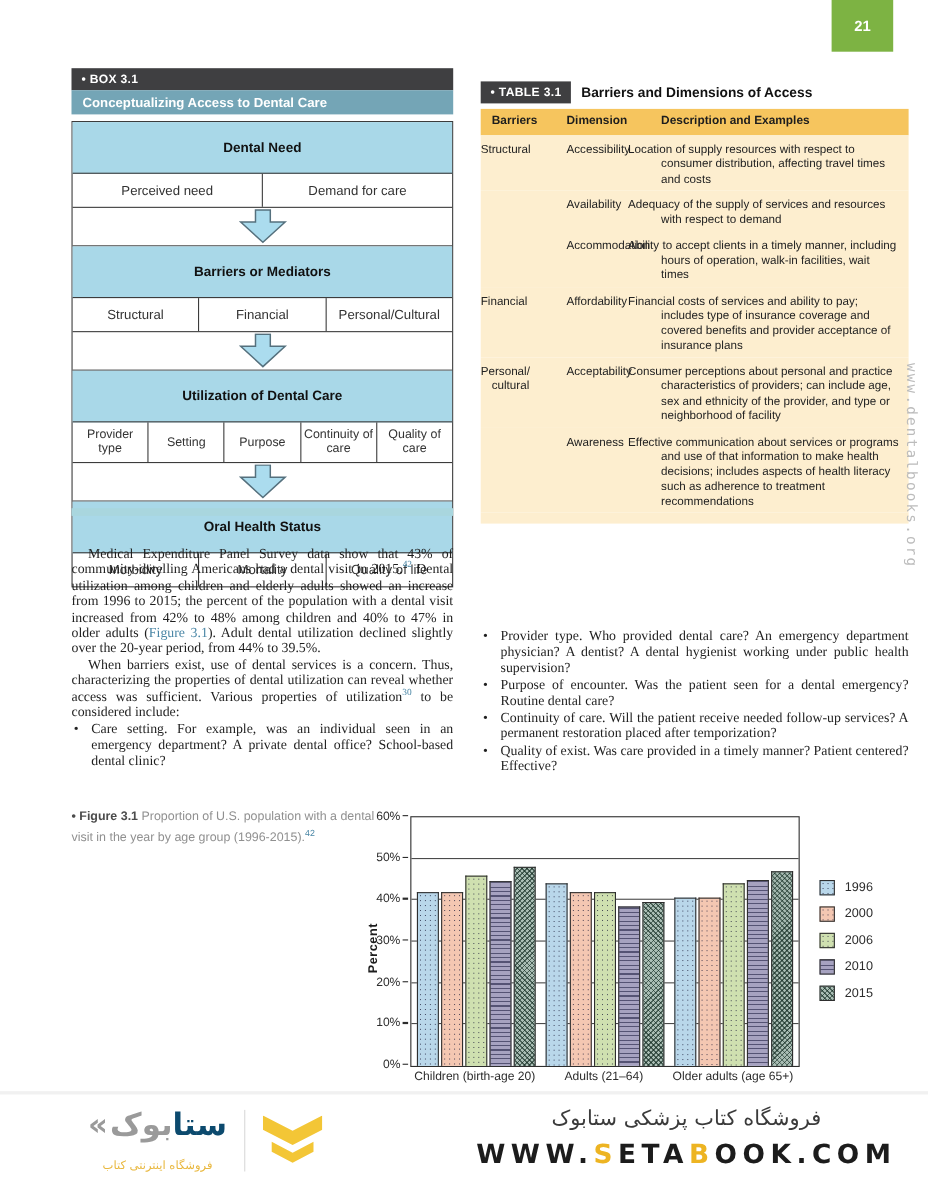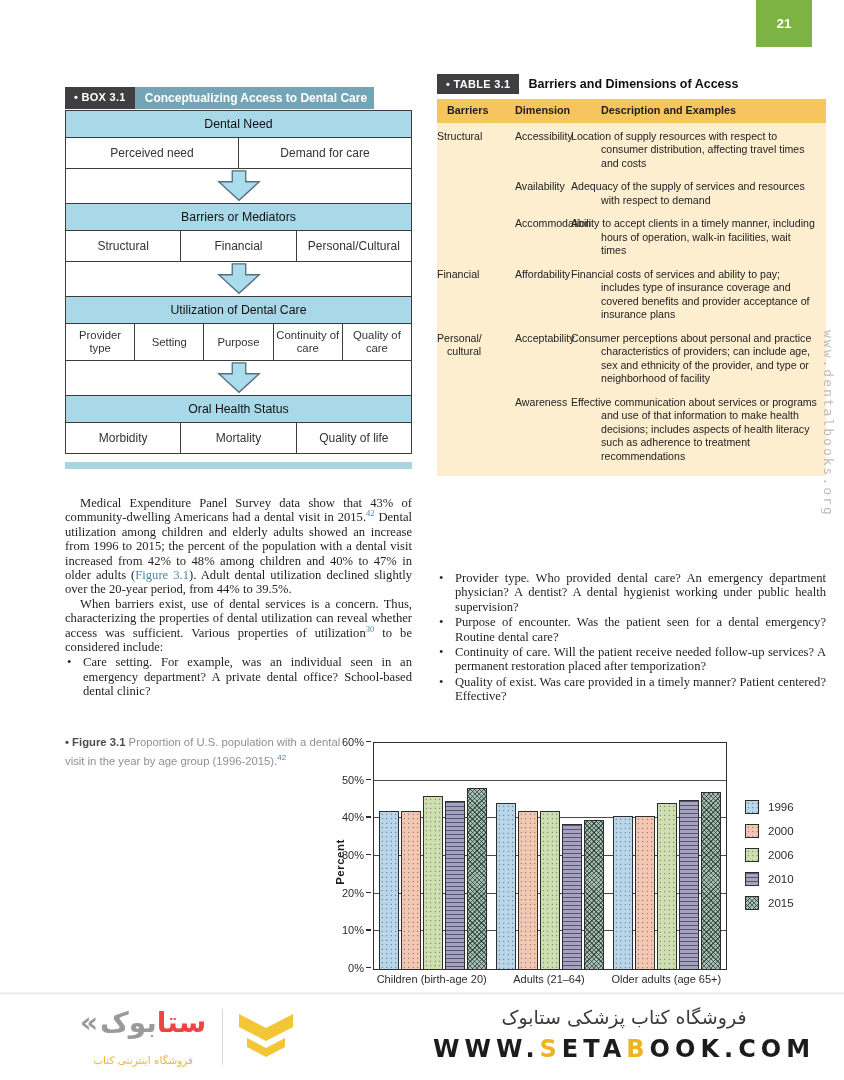--- a/index.html
+++ b/index.html
@@ -9,30 +9,30 @@
   
   .running-head{position:absolute;top:21px;left:0;right:99px;text-align:right;
     font-size:11.5px;letter-spacing:1px;color:#2f2f2f;}
   .running-head .chap{margin-right:18px;}
   .pagenum-box{position:absolute;left:756px;top:0;width:56px;height:47px;background:#7db343;
     color:#fff;font-weight:bold;font-size:13.5px;display:flex;align-items:center;justify-content:center;}
 
   
   .chip{background:#3f3f41;color:#fff;font-weight:bold;font-size:11px;padding:4px 9px;
     letter-spacing:.3px;white-space:nowrap;}
-  .box-head{position:absolute;left:65px;top:87px;width:309px;display:flex;}
+  .box-head{position:absolute;left:65px;top:62px;width:347px;display:flex;flex-direction:column;}
   .box-title{flex:1;background:#74a5b6;color:#fff;font-weight:bold;font-size:12px;
     padding:4px 4px 4px 10px;white-space:nowrap;}
   .table-head{position:absolute;left:437px;top:74px;width:389px;display:flex;align-items:center;}
   .table-title{font-weight:bold;font-size:12.5px;color:#111;margin-left:9px;white-space:nowrap;}
 
   
   .flowchart{position:absolute;left:65px;top:110px;width:345px;border:1.5px solid #3c3c3c;background:#fff;}
-  .fc-header{background:#a9d8e8;text-align:center;font-weight:normal;font-size:12.3px;color:#111;
-    padding:6px 2px;border-bottom:1px solid #3c3c3c;}
+  .fc-header{background:#a9d8e8;text-align:center;font-weight:bold;font-size:12.3px;color:#111;
+    padding:16px 2px;border-bottom:1px solid #3c3c3c;}
   .fc-cells{display:flex;border-bottom:1px solid #3c3c3c;}
   .fc-cells>div{flex:1;text-align:center;font-size:12px;color:#333;padding:8px 2px;
     border-right:1px solid #3c3c3c;display:flex;align-items:center;justify-content:center;}
   .fc-cells.fc-5>div{font-size:11.3px;line-height:13px;padding:5px 1px;}
   .fc-cells>div:last-child{border-right:none;}
   .fc-cells.fc-last{border-bottom:none;}
   .fc-arrow{height:34px;border-bottom:1px solid #3c3c3c;display:flex;align-items:center;justify-content:center;}
 
   .sep-teal{position:absolute;left:65px;top:462px;width:347px;height:7px;background:#a9d6de;}
 
@@ -98,21 +98,21 @@
   .watermark{position:absolute;top:330px;right:8px;writing-mode:vertical-rl;
     font-family:"DejaVu Sans Mono",monospace;font-size:13px;letter-spacing:2px;color:#bcbcbc;}
 
   
   .footer-rule{position:absolute;top:992px;left:0;width:844px;height:3px;background:#f1f1f1;}
   .footer-left{position:absolute;left:80px;top:1008px;display:flex;align-items:center;
     font-family:"DejaVu Sans",sans-serif;}
   .brand-block{display:flex;flex-direction:column;align-items:center;}
   .brand-word{display:flex;align-items:center;font-size:28px;font-weight:bold;line-height:30px;}
   .brand-guillemet{color:#9a9a9a;margin-right:2px;}
-  .brand-gold{color:#ef4444;text-align:center;}
+  .brand-gold{color:#0c4a6e;text-align:center;}
   .brand-gray{color:#9a9a9a;}
   .brand-tagline{color:#e9b83f;font-size:10.5px;margin-top:16px;}
   .brand-divider{width:1px;height:56px;background:#d9d9d9;margin:0 16px;}
   .footer-right{position:absolute;left:420px;top:1006px;width:408px;text-align:center;
     font-family:"DejaVu Sans",sans-serif;}
   .store-title{font-size:19px;color:#3b3b3b;direction:rtl;}
   .store-url{margin-top:7px;font-weight:bold;font-size:24px;letter-spacing:5px;color:#1c1c1c;white-space:nowrap;}
   .gold-letter{color:#edb422;}
 </style>
 </head>

